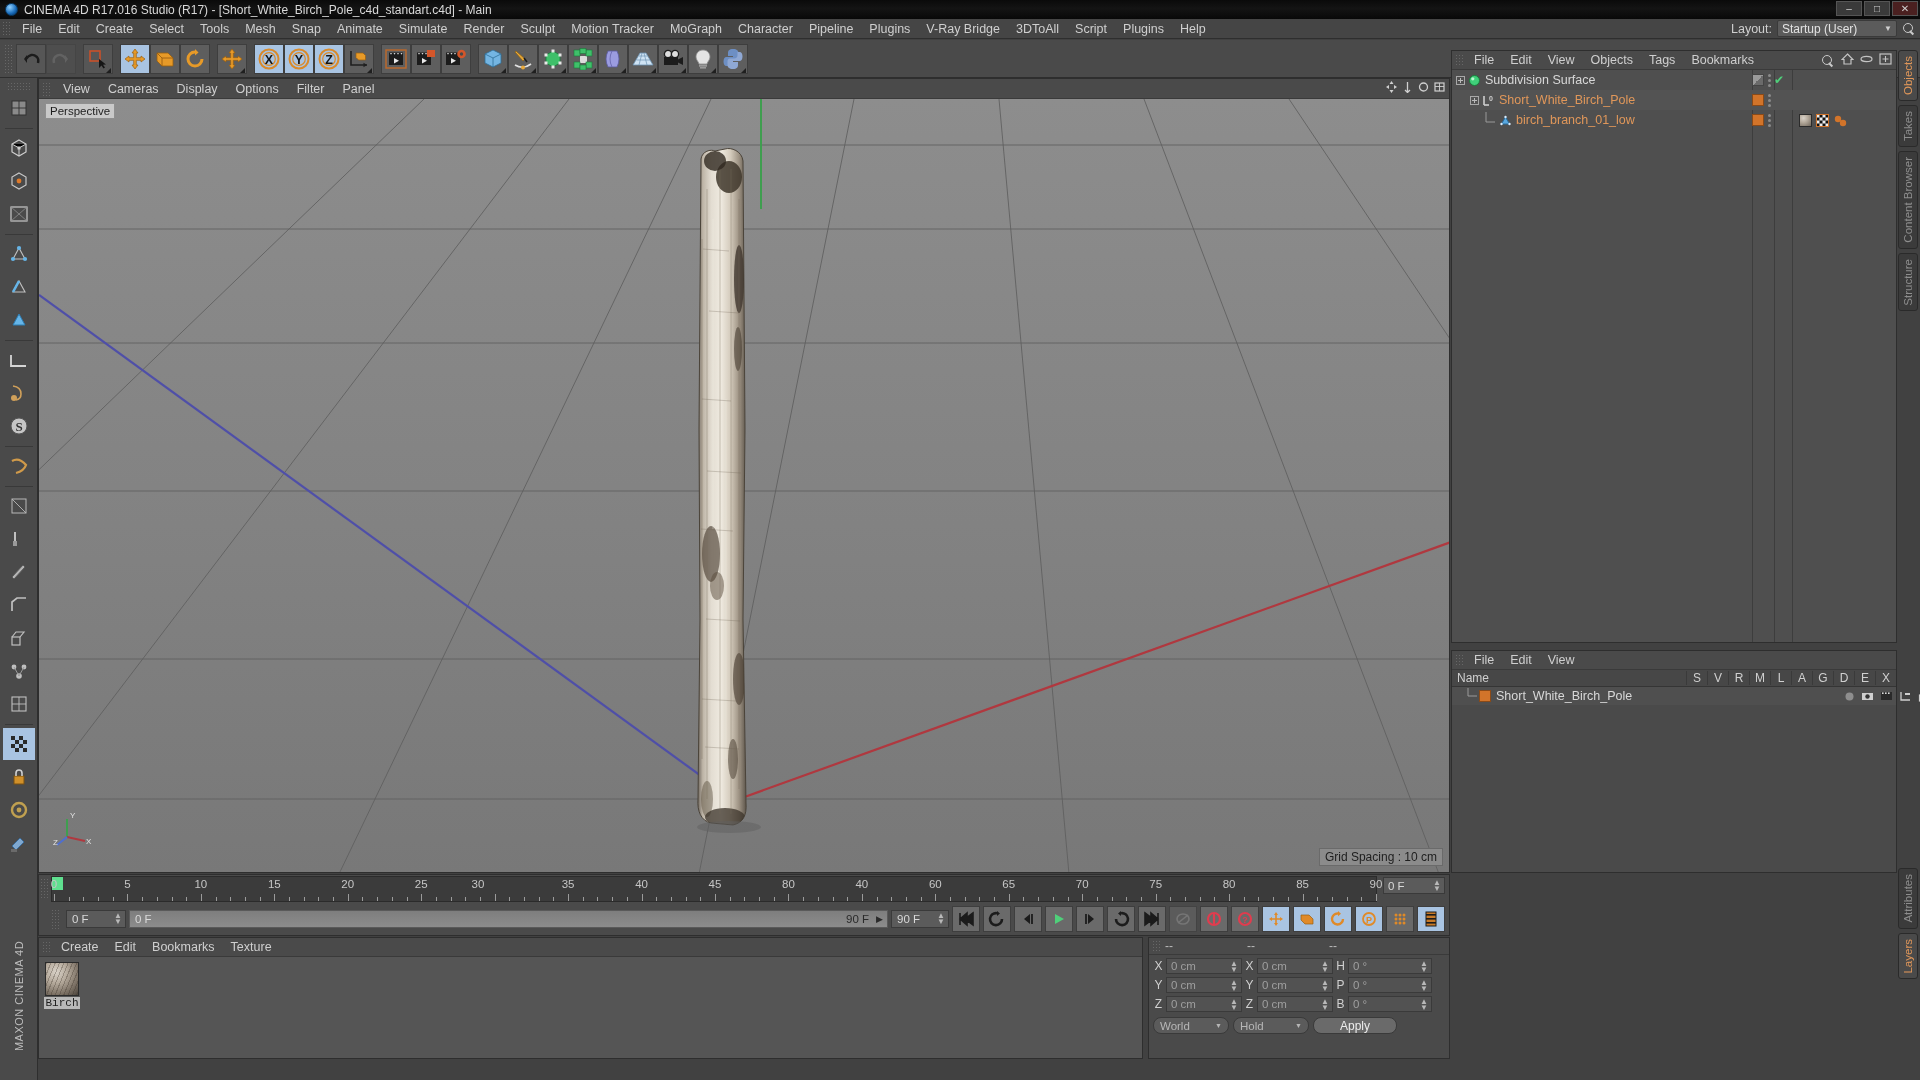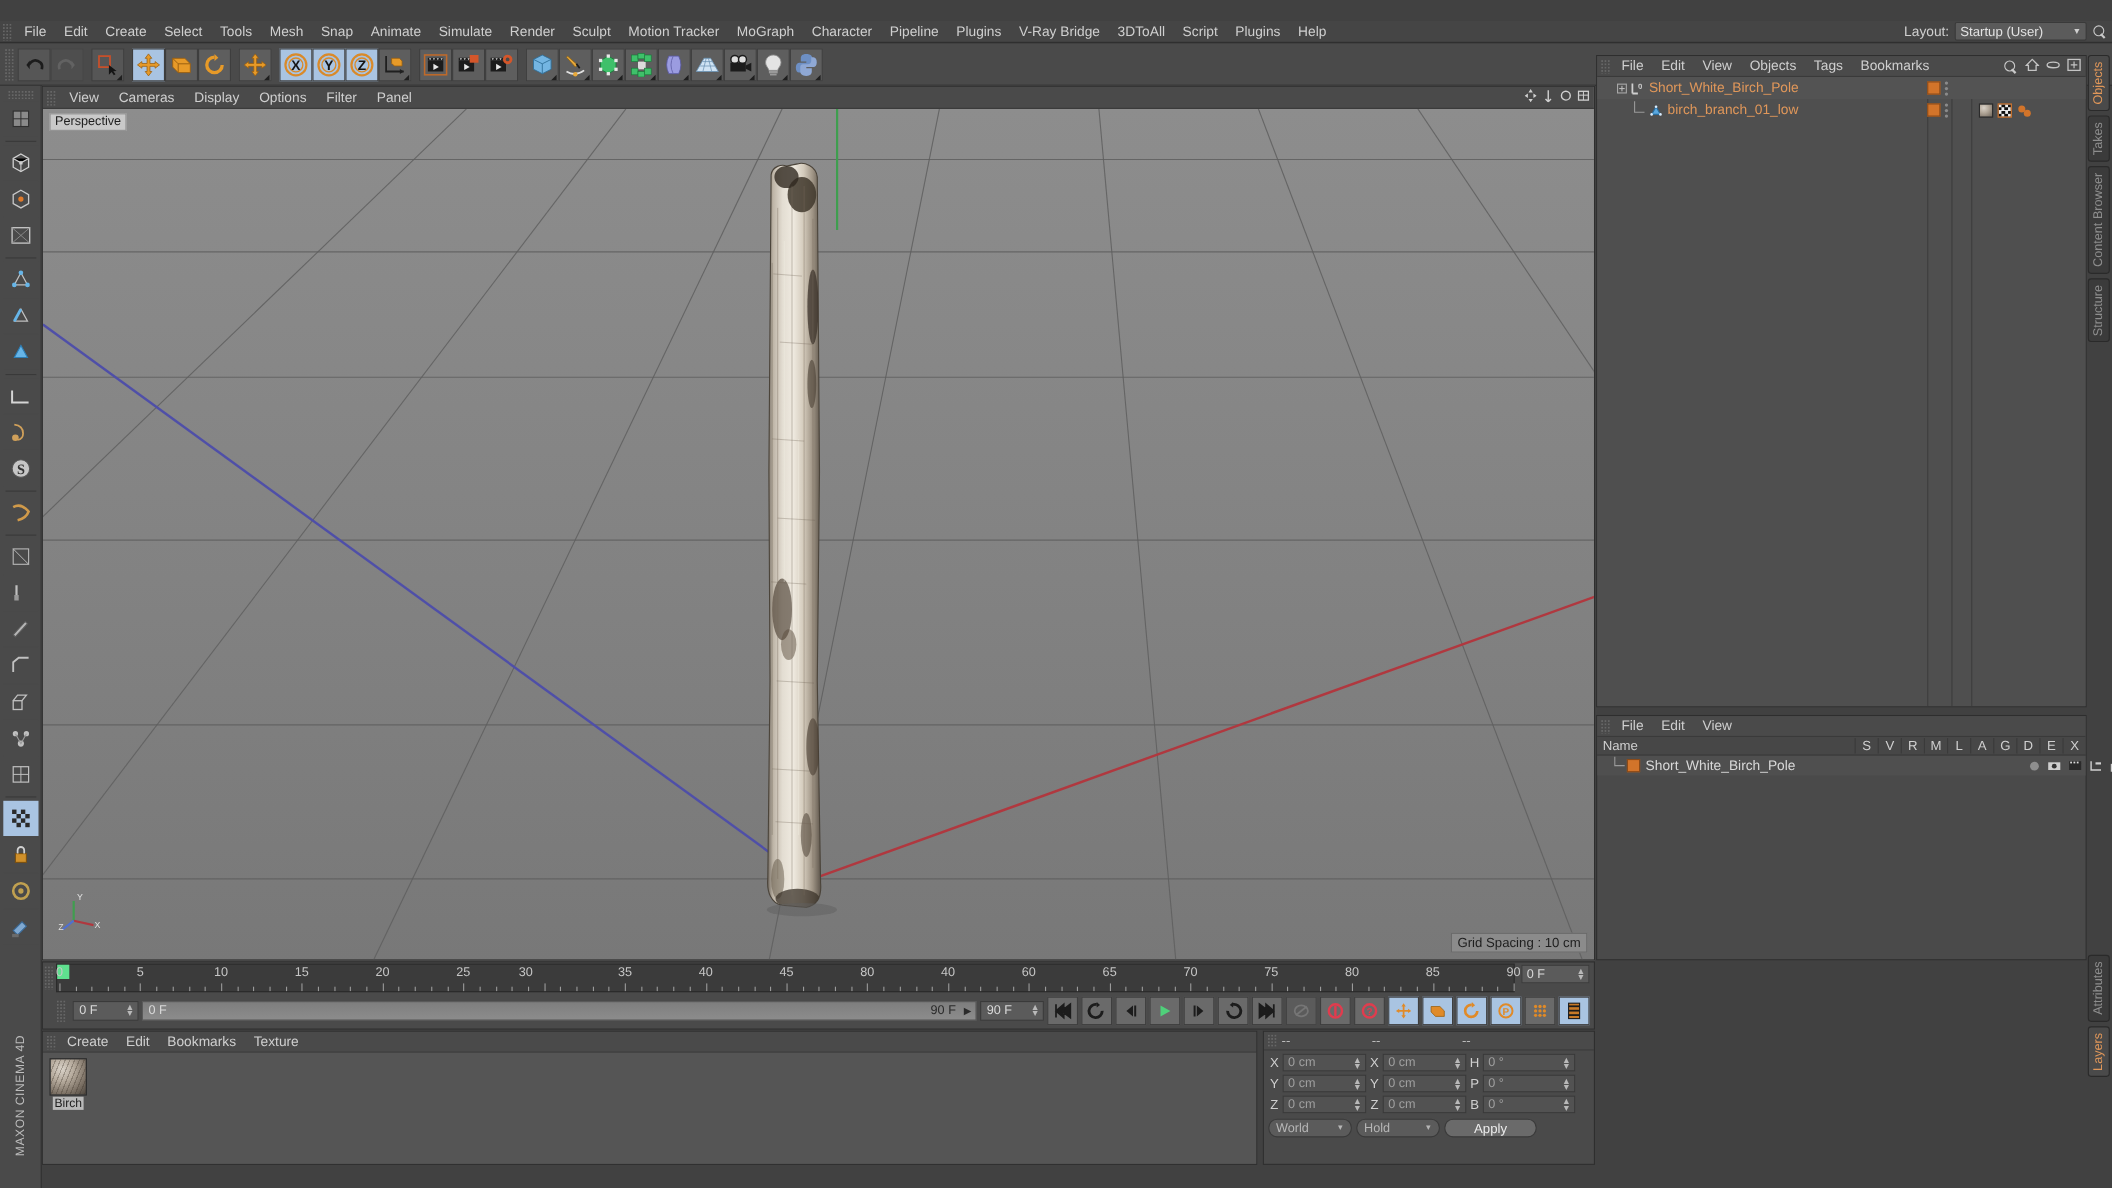--- a/index.html
+++ b/index.html
@@ -261,21 +261,21 @@
     background:
       radial-gradient(circle at 32% 28%, #d9d2c8 0%, #b5aa9c 35%, #7d7266 70%, #4b443c 100%);
     position:relative; overflow:hidden;
   }
   .mat .sw::after{
     content:""; position:absolute; inset:0;
     background:repeating-linear-gradient(112deg, rgba(60,50,40,.32) 0 1px, transparent 1px 4px);
   }
   .mat .lbl{
     margin-top:1px; font-size:11px; color:#1d1d1d; background:#b9b9b9;
-    padding:0 1px; max-width:38px; overflow:hidden; white-space:nowrap;
+    padding:0 1px; max-width:38px; overflow:hidden; white-space:nowrap;font-family:Liberation Mono, monospace;
   }
 
   
   .cm{
     position:absolute; left:1148px; top:937px; width:302px; height:122px;
     background:#4a4a4a; border:1px solid #2e2e2e;
   }
   .cm-hdr{
     height:17px; display:flex; align-items:center; padding-left:3px;
     font-size:12px; color:#bcbcbc; border-bottom:1px solid #3a3a3a;
@@ -307,20 +307,29 @@
     background:#454545; border-top:1px solid #2e2e2e;
     display:flex; align-items:center; padding-left:6px;
     font-size:12px; color:#cdcdcd;
   }
 </style>
 </head>
 <body>
 
 <div class="app">
 
+  <div class="titlebar">
+    <div class="tb-icon"></div>
+    <div class="tb-title">CINEMA 4D R17.016 Studio (R17) - [Short_White_Birch_Pole_c4d_standart.c4d] - Main</div>
+    <div class="tb-btns">
+      <div class="tb-btn">–</div>
+      <div class="tb-btn">□</div>
+      <div class="tb-btn close">✕</div>
+    </div>
+  </div>
 
   <div class="menubar">
     <div class="grip" style="height:16px;margin-left:2px"></div>
     <div id="menu-items" style="display:flex;align-items:center">
         <div class="mi">File</div>
         <div class="mi">Edit</div>
         <div class="mi">Create</div>
         <div class="mi">Select</div>
         <div class="mi">Tools</div>
         <div class="mi">Mesh</div>
@@ -897,20 +906,40 @@
               <path d="M6.5 3 L6.5 9 M3.5 6 L9.5 6" stroke="#c4c4c4" stroke-width="1.1"></path>
             </svg></div>
       </div>
     </div>
 
     <div class="om-body">
       <div class="om-col" style="left:300px"></div>
       <div class="om-col" style="left:322px"></div>
       <div class="om-col" style="left:340px"></div>
       <div id="om-rows">
+          <div class="om-row">
+            <div style="width: 0px; flex: 0 0 auto;"></div>
+            <div class="plusbox"></div>
+            <span style="margin-left: 3px; display: inline-flex;">
+              <svg width="13" height="13" viewBox="0 0 13 13">
+                <circle cx="6.5" cy="6.5" r="5" fill="#3fd07a" stroke="#1a7a3a"></circle>
+                <circle cx="4.8" cy="4.8" r="1.6" fill="#b8f5cf"></circle>
+              </svg>
+            </span>
+            <span class="nm">Subdivision Surface</span>
+            <div class="om-tags">
+              <span class="halfbox"></span>
+              <span class="dot3">
+                <i></i>
+                <i></i>
+                <i></i>
+              </span>
+              <span class="checkmark">✔</span>
+            </div>
+          </div>
           <div class="om-row alt">
             <div style="width: 14px; flex: 0 0 auto;"></div>
             <div class="plusbox"></div>
             <span style="margin-left: 3px; display: inline-flex;">
               <svg width="13" height="13" viewBox="0 0 13 13">
                 <path d="M2 2 L2 11" stroke="#cfcfcf" stroke-width="1.6"></path>
                 <path d="M2 11 L7 11" stroke="#cfcfcf" stroke-width="1.6"></path>
                 <text x="7" y="6.5" font-size="7" font-weight="bold" fill="#cfcfcf" font-family="Liberation Sans,sans-serif">0</text>
               </svg>
             </span>

